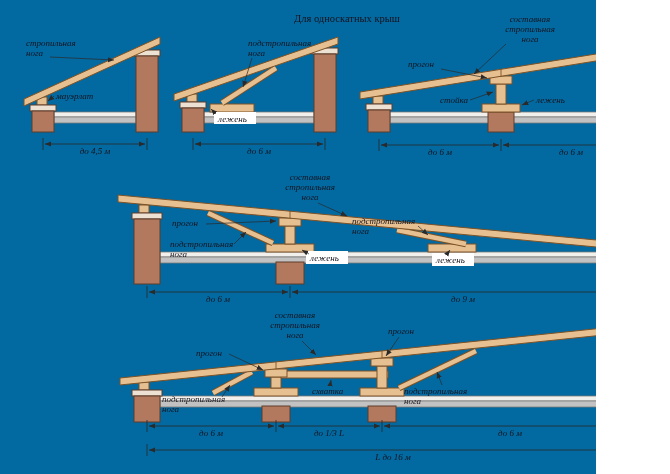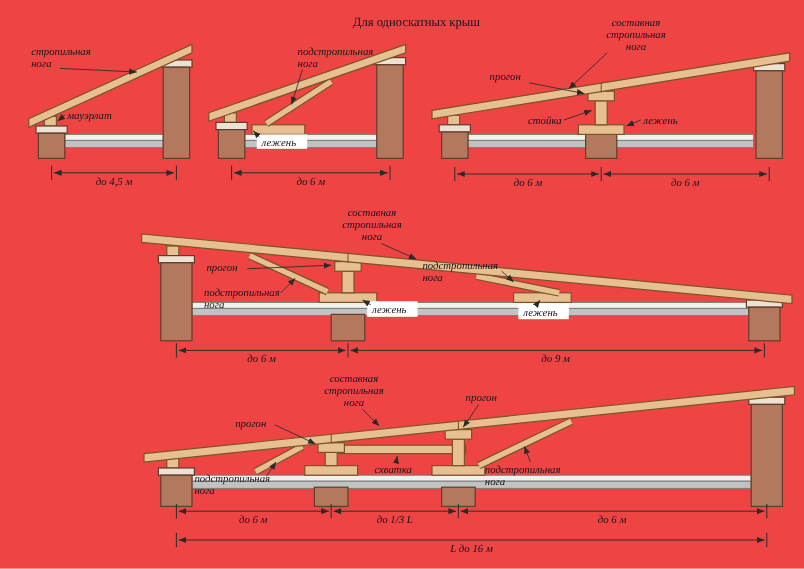--- a/index.html
+++ b/index.html
@@ -1,16 +1,16 @@
 <!DOCTYPE html>
 <html><head>
 <meta charset="utf-8">
 <style>
   html,body{margin:0;padding:0;background:#fff}
-  .stage{position:relative;width:670px;height:474px;background:#ef4444;overflow:hidden;
+  .stage{position:relative;width:596px;height:474px;background:#0369a1;overflow:hidden;
          font-family:"Liberation Serif",serif}
   svg{display:block}
   .wall{fill:#b2795f;stroke:#5f3c2b;stroke-width:1}
   .cap{fill:#ece1d3;stroke:#5f3c2b;stroke-width:1}
   .wood{fill:#e7c091;stroke:#7d5226;stroke-width:1}
   .slabA{fill:#f2f0ec;stroke:#7a7a7a;stroke-width:.8}
   .slabB{fill:#c2c2c2;stroke:#7a7a7a;stroke-width:.8}
   .lbl{font-family:"Liberation Serif",serif;font-style:italic;font-size:9px;fill:#14141e}
   .dim{font-family:"Liberation Serif",serif;font-style:italic;font-size:9px;fill:#14141e}
   .ttl{font-family:"Liberation Serif",serif;font-size:10.5px;fill:#14141e}

